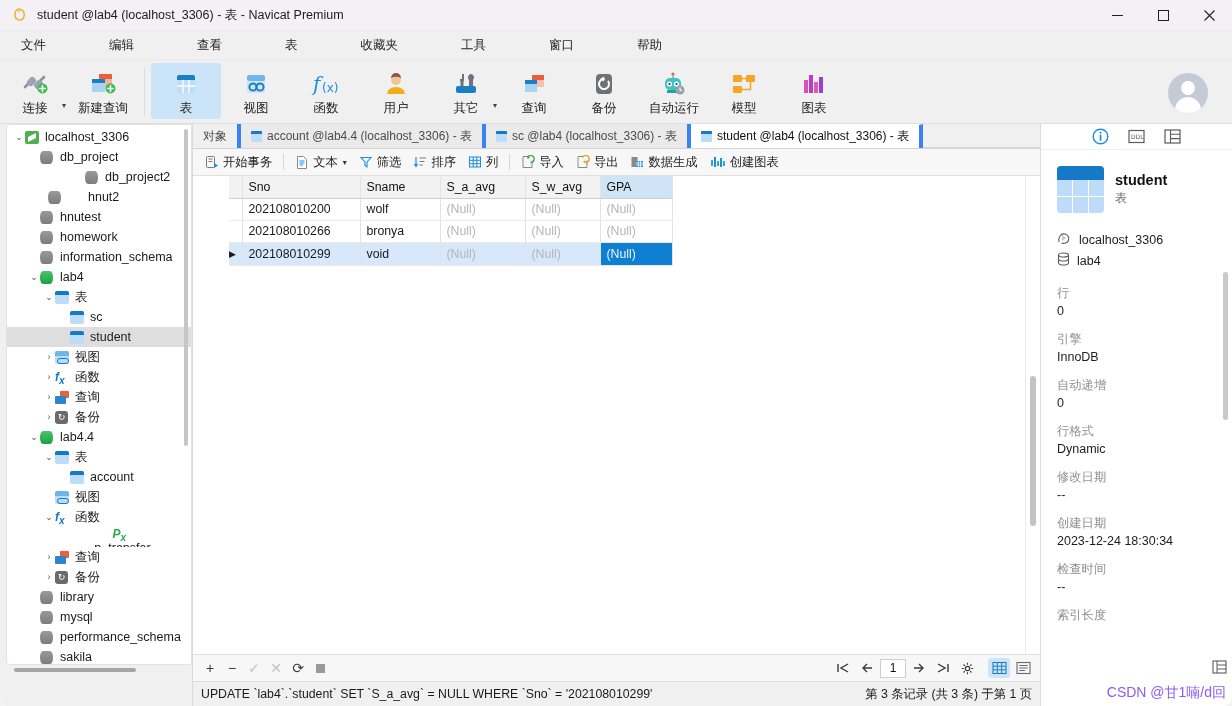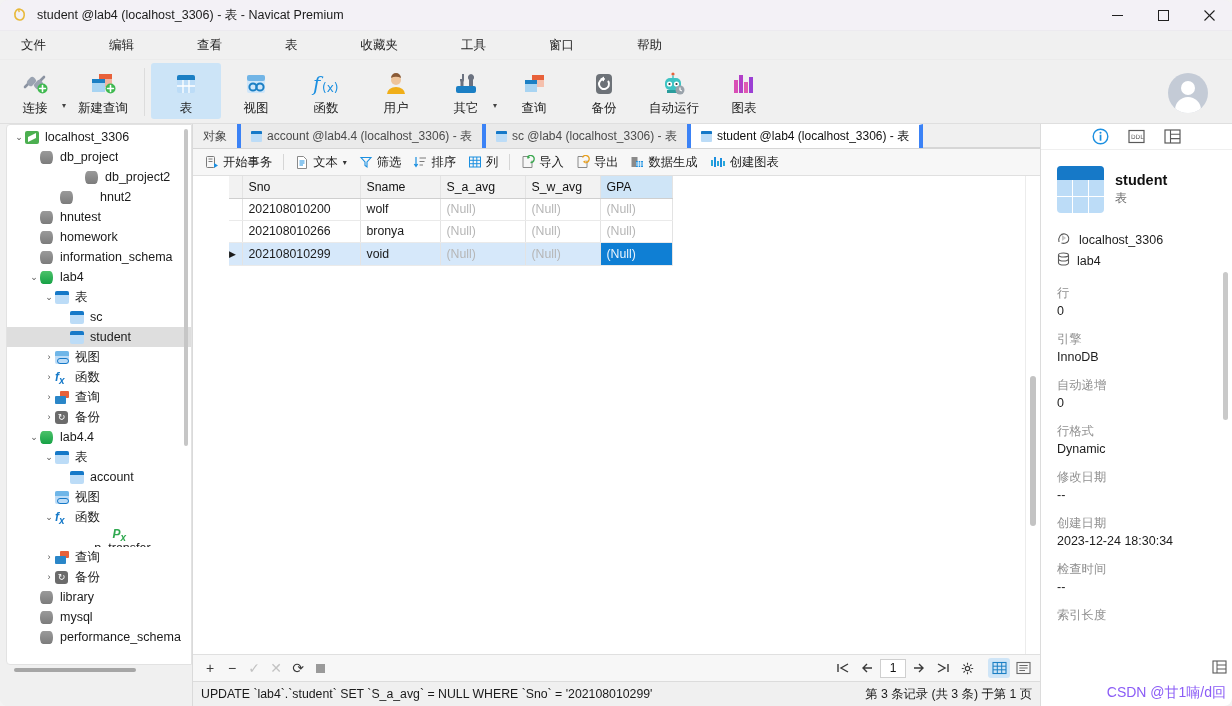--- a/index.html
+++ b/index.html
@@ -467,20 +467,31 @@
           <circle cx="17.5" cy="13" r="2.6" fill="#fff"></circle>
             <circle cx="17.5" cy="13" r="1.1" fill="#333"></circle>
           <path d="M8 19 l12 0 l0 3 l-12 0z" fill="#2a9d9d"></path>
           <circle cx="21" cy="19" r="4.5" fill="#9aa3ab"></circle>
           <path d="M21 16.5 l0 2.5 l1.8 1" stroke="#fff" stroke-width="1.2" fill="none"></path>
         </svg>
       </span>
       <span class="tblabel">自动运行</span>
     </div>
 
+    <div class="tbitem">
+      <span class="tbicon">
+        <svg width="28" height="26" viewBox="0 0 28 26">
+          <rect x="3" y="4" width="9" height="7" rx="1" fill="#f5a623"></rect>
+          <rect x="16" y="4" width="9" height="7" rx="1" fill="#f5a623"></rect>
+          <rect x="3" y="15" width="9" height="7" rx="1" fill="#f5a623"></rect>
+          <path d="M12 7.5 h4 M20.5 11 v7.5 h-8.5" stroke="#f5a623" stroke-width="1.6" fill="none"></path>
+        </svg>
+      </span>
+      <span class="tblabel">模型</span>
+    </div>
 
     <div class="tbitem">
       <span class="tbicon">
         <svg width="30" height="26" viewBox="0 0 30 26">
           <rect x="5" y="9" width="4" height="13" fill="#d94fb5"></rect>
           <rect x="10" y="4" width="4" height="18" fill="#b23fc8"></rect>
           <rect x="15" y="11" width="4" height="11" fill="#e05ab0"></rect>
           <rect x="20" y="6" width="4" height="16" fill="#9b3fd4"></rect>
         </svg>
       </span>
@@ -511,21 +522,21 @@
             </span>
             <span class="tlabel">db_project</span>
           </div>
           <div class="trow" style="padding-left: 21px; margin-left: 45px;">
             <span class="tw"></span>
             <span class="ticon">
               <i class="ic-db"></i>
             </span>
             <span class="tlabel">db_project2</span>
           </div>
-          <div class="trow" style="padding-left: 21px; gap: 20px;">
+          <div class="trow" style="padding-left: 9px; gap: 20px;">
             <span class="tw"></span>
             <span class="ticon">
               <i class="ic-db"></i>
             </span>
             <span class="tlabel">hnut2</span>
           </div>
           <div class="trow" style="padding-left: 21px;">
             <span class="tw"></span>
             <span class="ticon">
               <i class="ic-db"></i>
@@ -671,20 +682,27 @@
               <i class="ic-db"></i>
             </span>
             <span class="tlabel">mysql</span>
           </div>
           <div class="trow" style="padding-left: 21px;">
             <span class="tw"></span>
             <span class="ticon">
               <i class="ic-db"></i>
             </span>
             <span class="tlabel">performance_schema</span>
+          </div>
+          <div class="trow" style="padding-left: 21px;">
+            <span class="tw"></span>
+            <span class="ticon">
+              <i class="ic-db"></i>
+            </span>
+            <span class="tlabel">sakila</span>
           </div>
           <div class="sb-vscroll">
             <i></i>
           </div>
       </div>
       <div class="sb-hscroll">
           <i></i>
         </div>
       <div class="sidebar-foot"></div>
     </div>

